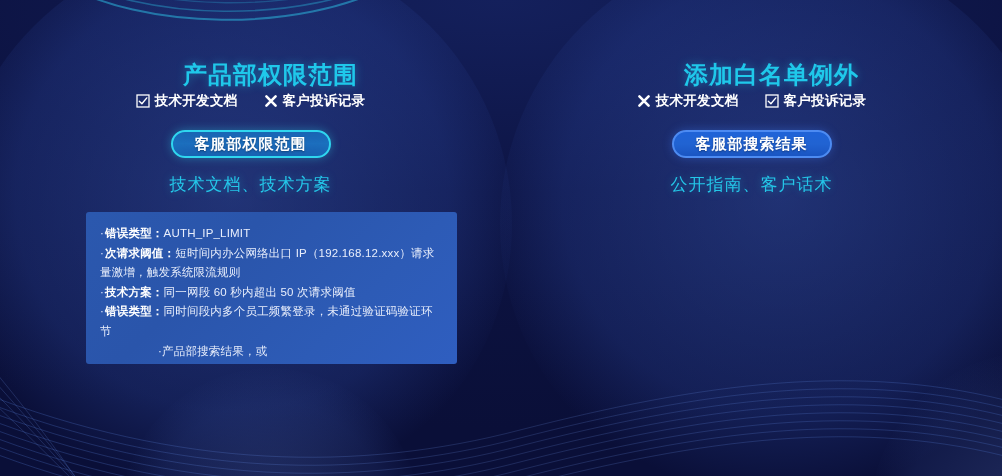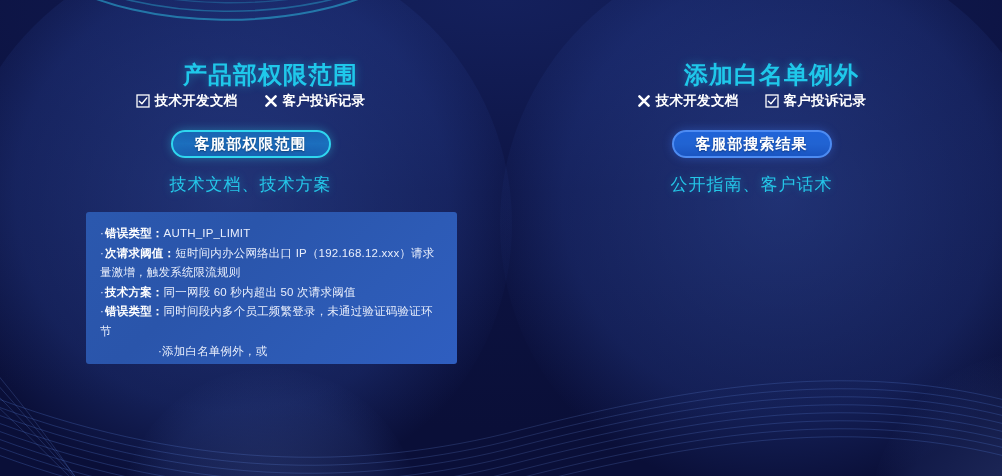--- a/index.html
+++ b/index.html
@@ -177,21 +177,21 @@
         </div>
         <div class="line">
           <span class="bul">·</span><b>次请求阈值：</b><span>短时间内办公网络出口 IP（192.168.12.xxx）请求量激增，触发系统限流规则</span>
         </div>
         <div class="line">
           <span class="bul">·</span><b>技术方案：</b><span>同一网段 60 秒内超出 50 次请求阈值</span>
         </div>
         <div class="line">
           <span class="bul">·</span><b>错误类型：</b><span>同时间段内多个员工频繁登录，未通过验证码验证环节</span>
         </div>
-        <div class="sub-line">·添加白名单例外，或</div>
+        <div class="sub-line">·产品部搜索结果，或</div>
         <div class="sub-line">·启用动态验证码兜底策略</div>
       </div>
     </div>
 
     <div class="col">
 
       <div class="section-title">添加白名单例外</div>
 
       <div class="perm-row">
         <div class="perm-item">

